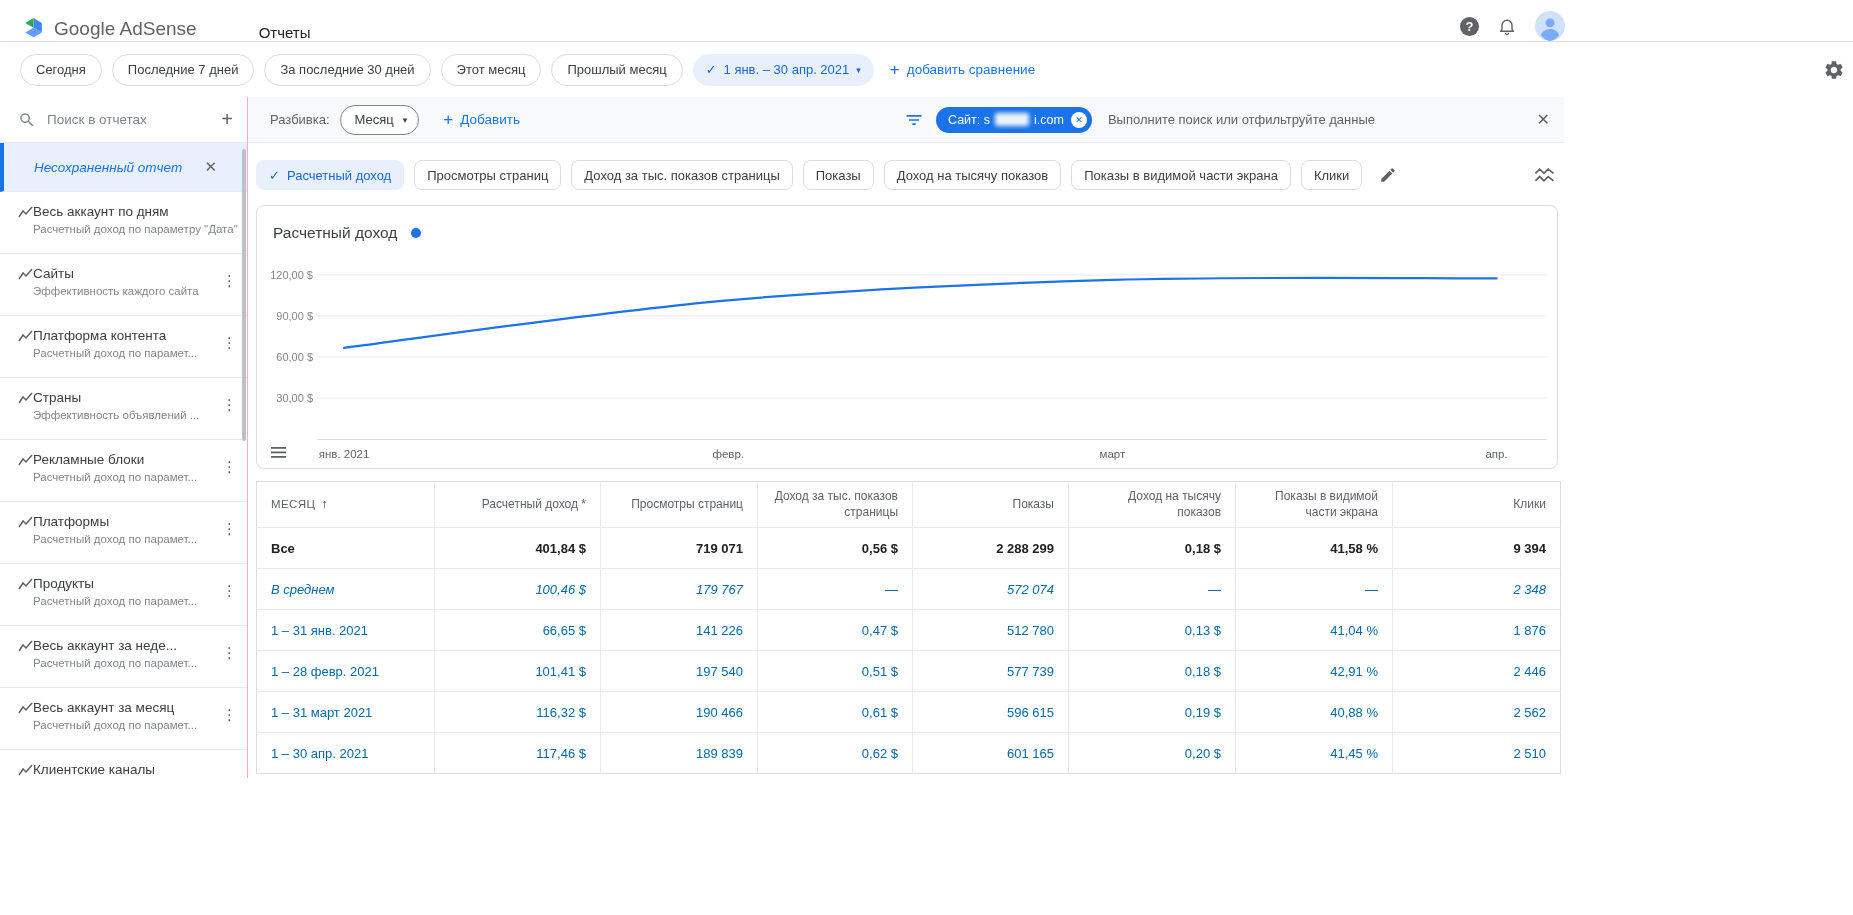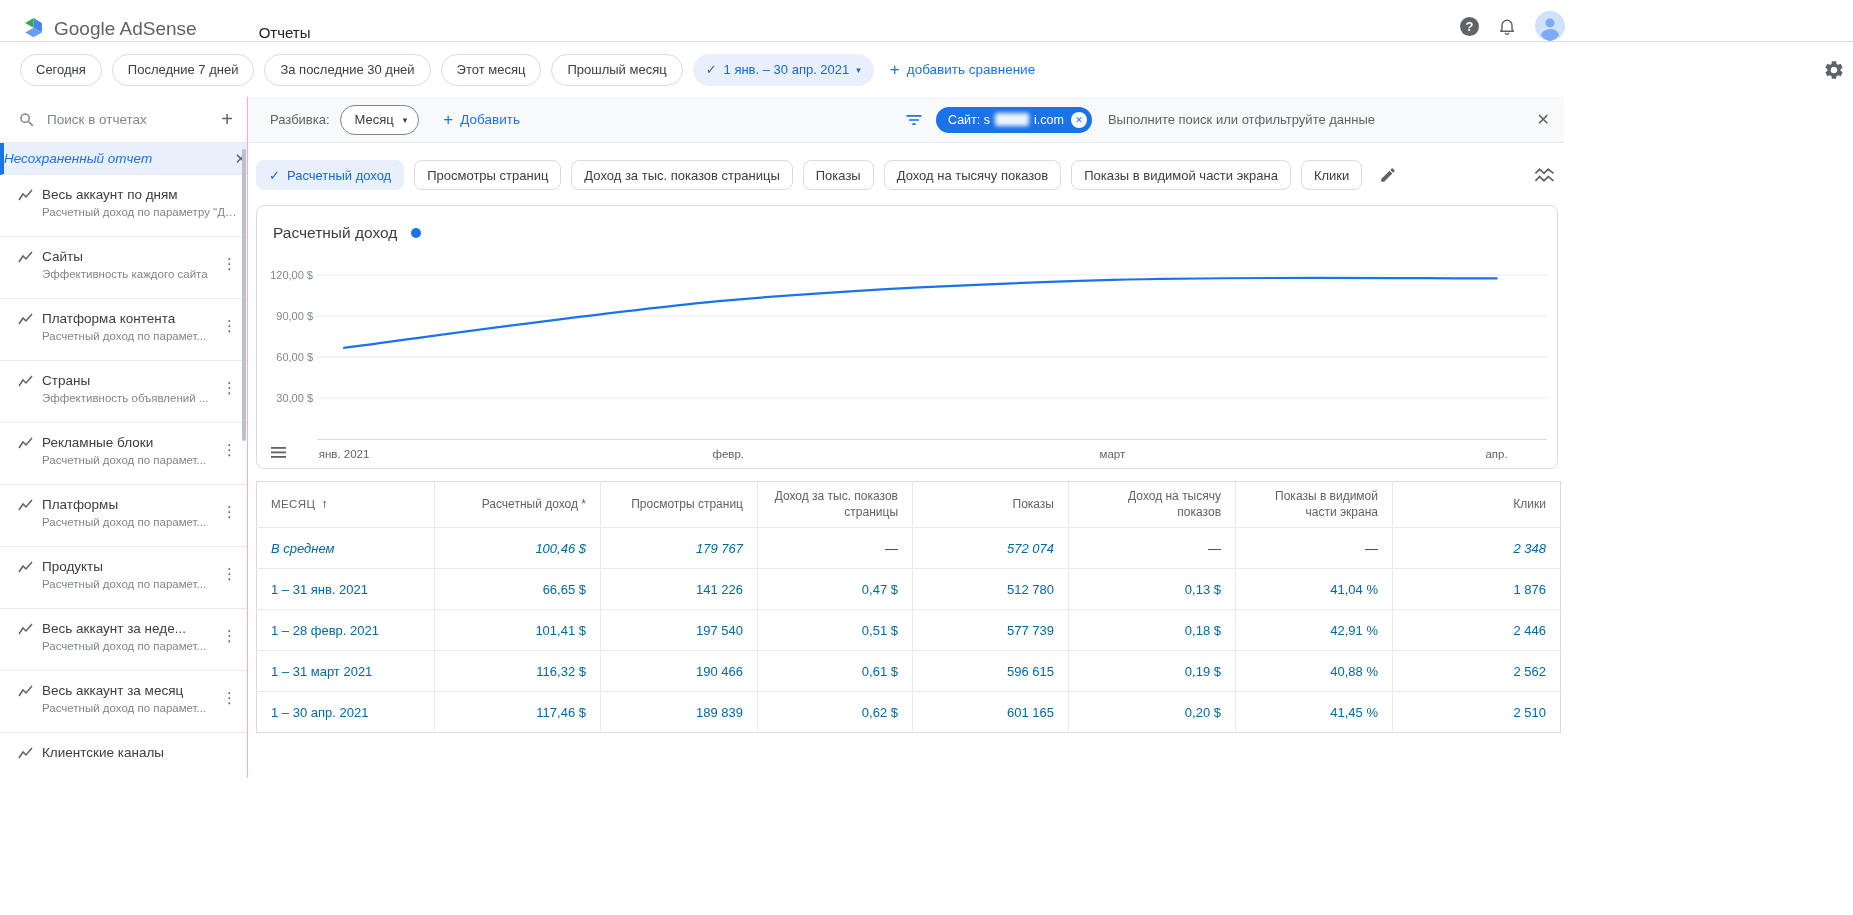--- a/index.html
+++ b/index.html
@@ -30,24 +30,24 @@
   .gear{position:absolute;right:8px;top:50%;transform:translateY(-50%);display:flex;}
 
   
   .body-row{display:flex;height:681px;}
 
   
   .sidebar{width:248px;min-width:248px;border-right:1px solid #f9a8d4;position:relative;overflow:hidden;box-sizing:border-box;background:#fff;}
   .search-row{height:46px;display:flex;align-items:center;gap:11px;padding:0 14px 0 18px;border-bottom:1px solid #e8eaed;box-sizing:border-box;}
   .search-ph{flex:1;font-size:13.5px;color:#80868b;}
   .plus-gray{color:#5f6368;font-size:20px;font-weight:300;}
-  .unsaved{height:32px;background:#e8f0fe;border-left:4px solid #1a73e8;display:flex;align-items:center;padding:0 0;border-bottom:1px solid #e8eaed;box-sizing:border-box;}
+  .unsaved{height:49px;background:#e8f0fe;border-left:4px solid #1a73e8;display:flex;align-items:center;padding:0 30px;border-bottom:1px solid #e8eaed;box-sizing:border-box;}
   .unsaved-label{color:#1a73e8;font-style:italic;font-size:13.5px;}
   .unsaved-x{margin-left:auto;color:#5f6368;font-size:15px;font-style:normal;}
-  .side-item{height:62px;border-bottom:1px solid #e8eaed;display:flex;gap:9px;padding:12px 6px 0 18px;box-sizing:border-box;position:relative;}
+  .side-item{height:62px;border-bottom:1px solid #e8eaed;display:flex;padding:12px 6px 0 18px;box-sizing:border-box;position:relative;}
   .si-icon{margin-top:2px;flex:none;display:flex;}
   .si-text{flex:1;min-width:0;}
   .si-title{font-size:13.5px;font-weight:500;color:#3c4043;white-space:nowrap;overflow:hidden;}
   .si-sub{font-size:11.5px;color:#80868b;margin-top:4px;white-space:nowrap;overflow:hidden;text-overflow:ellipsis;}
   .kebab{position:absolute;right:10px;top:18px;color:#5f6368;font-size:15px;}
   .scroll-thumb{position:absolute;right:1px;top:52px;width:4px;height:292px;border-radius:2px;background:#bdc1c6;}
 
   
   .main{flex:1;min-width:0;}
   .filterbar{height:46px;width:1316px;background:#f8f9fa;border-bottom:1px solid #e8eaed;display:flex;align-items:center;padding:0 14px 0 22px;box-sizing:border-box;}
@@ -422,20 +422,30 @@
                 <th><span>Расчетный доход *</span></th>
                 <th><span>Просмотры страниц</span></th>
                 <th><span>Доход за тыс. показов страницы</span></th>
                 <th><span>Показы</span></th>
                 <th><span>Доход на тысячу показов</span></th>
                 <th><span>Показы в видимой части экрана</span></th>
                 <th><span>Клики</span></th>
               </tr>
             </thead>
         <tbody id="tbody">
+              <tr class="row-bold">
+                <td class="td-first">Все</td>
+                <td>401,84 $</td>
+                <td>719 071</td>
+                <td>0,56 $</td>
+                <td>2 288 299</td>
+                <td>0,18 $</td>
+                <td>41,58 %</td>
+                <td>9 394</td>
+              </tr>
               <tr class="row-italic">
                 <td class="td-first">В среднем</td>
                 <td>100,46 $</td>
                 <td>179 767</td>
                 <td>—</td>
                 <td>572 074</td>
                 <td>—</td>
                 <td>—</td>
                 <td>2 348</td>
               </tr>

